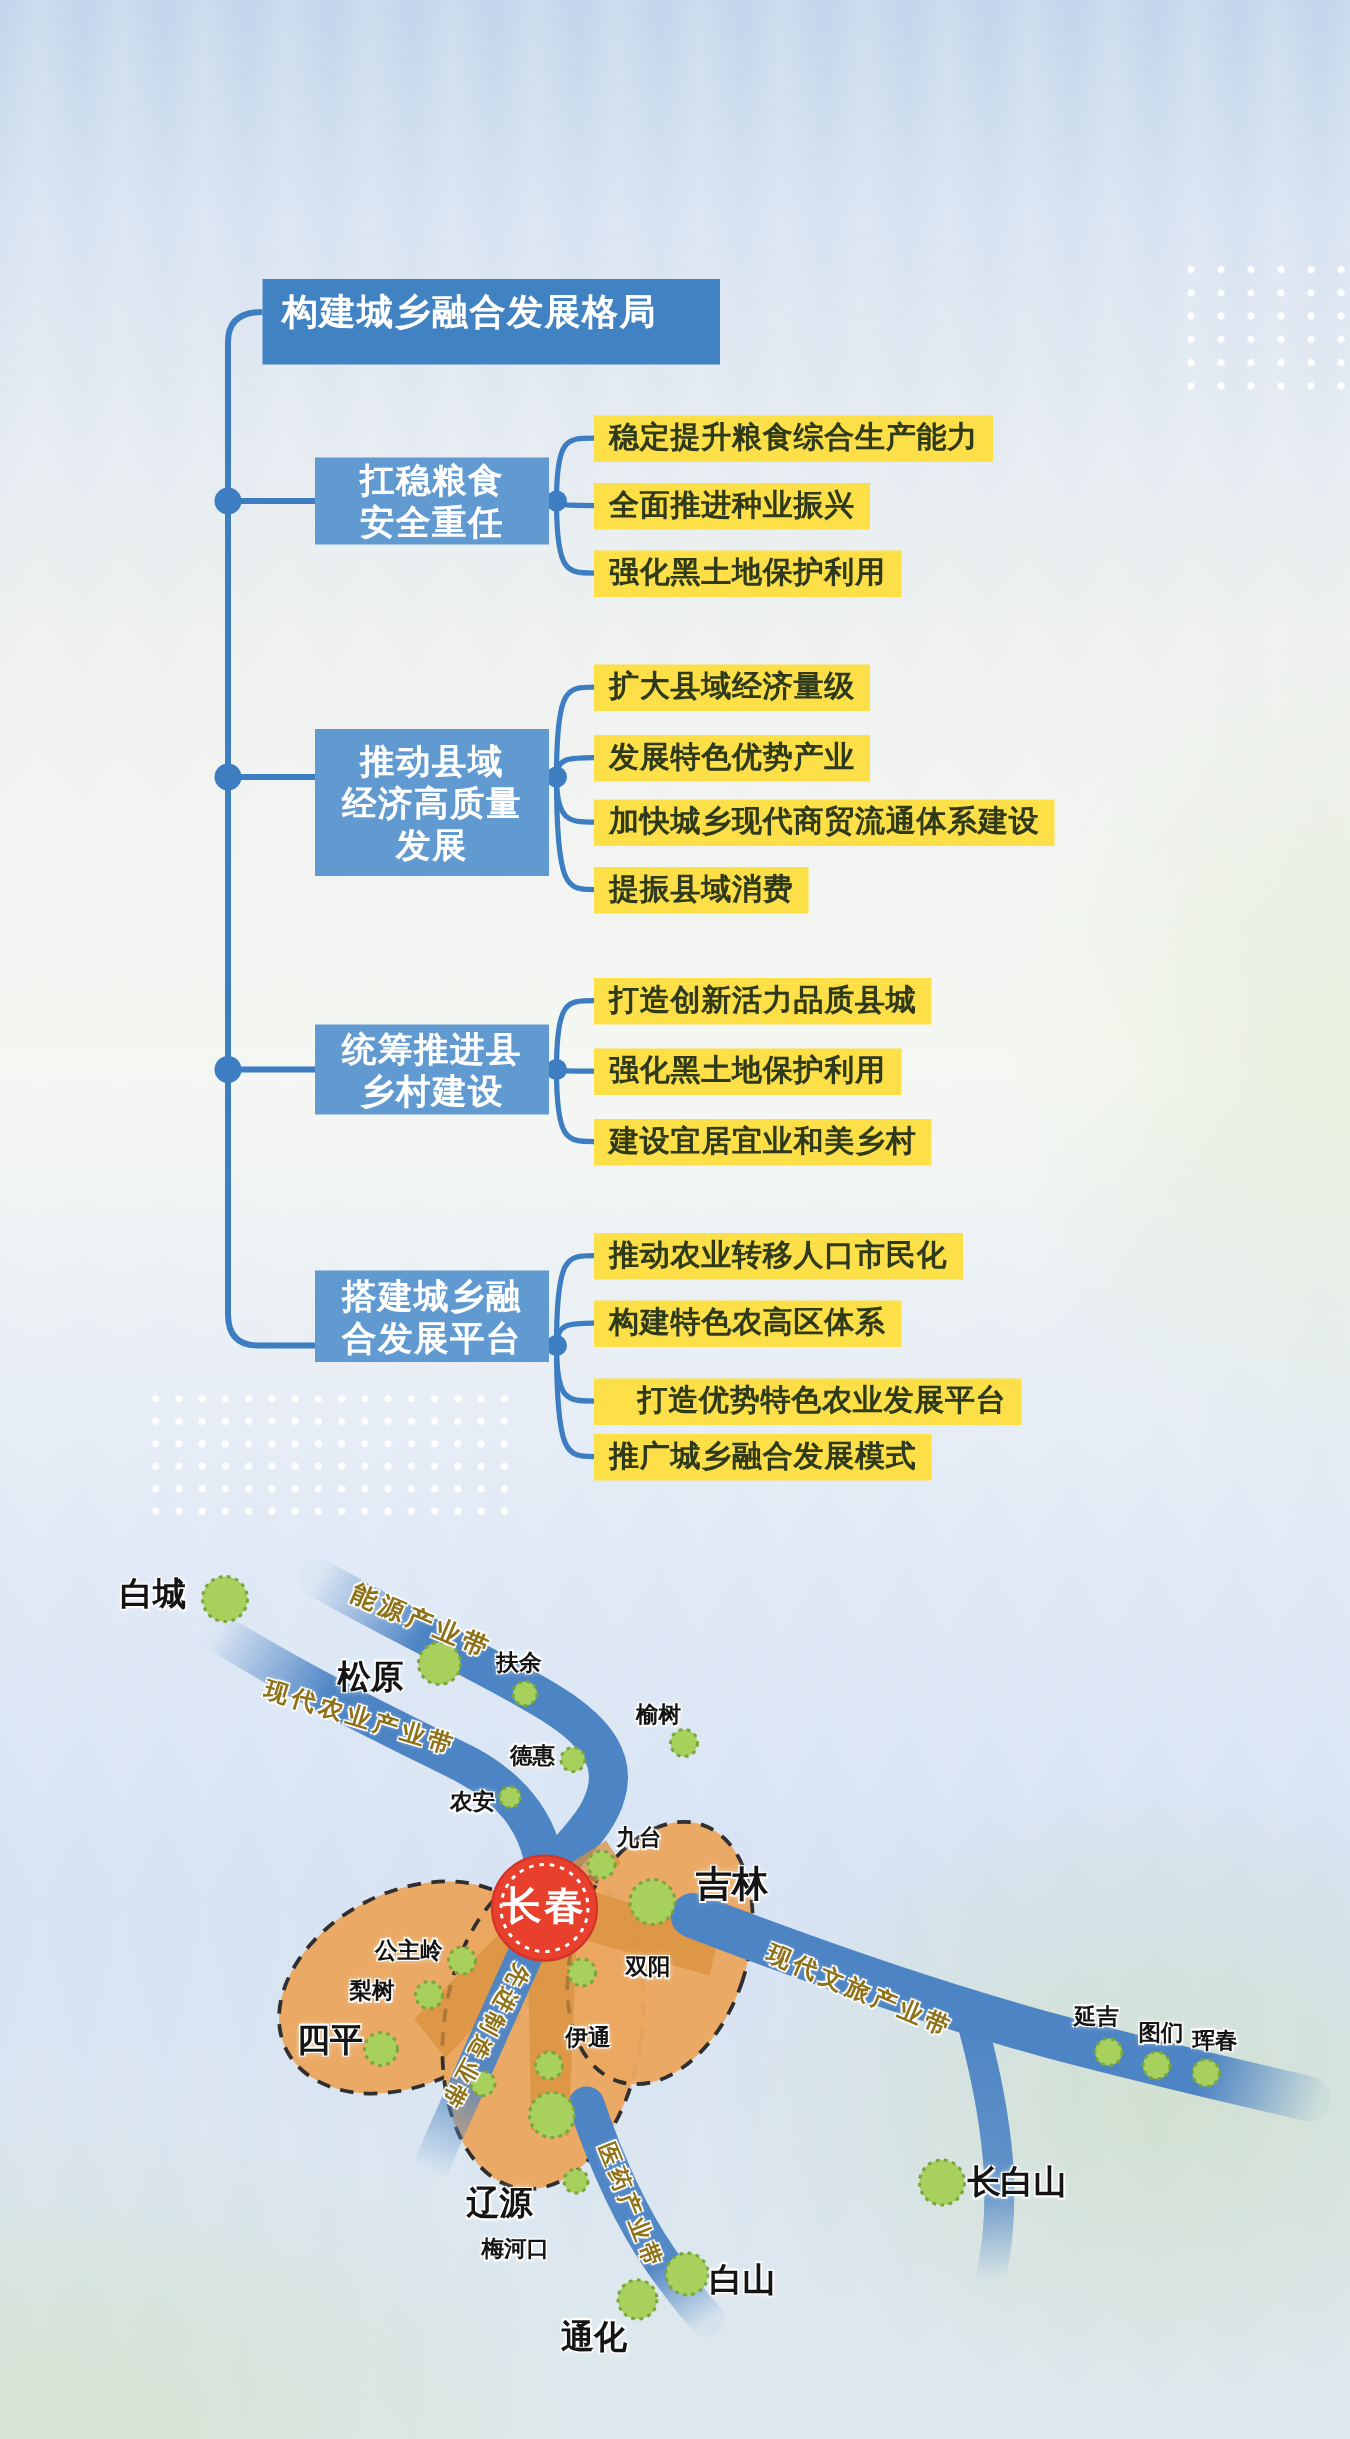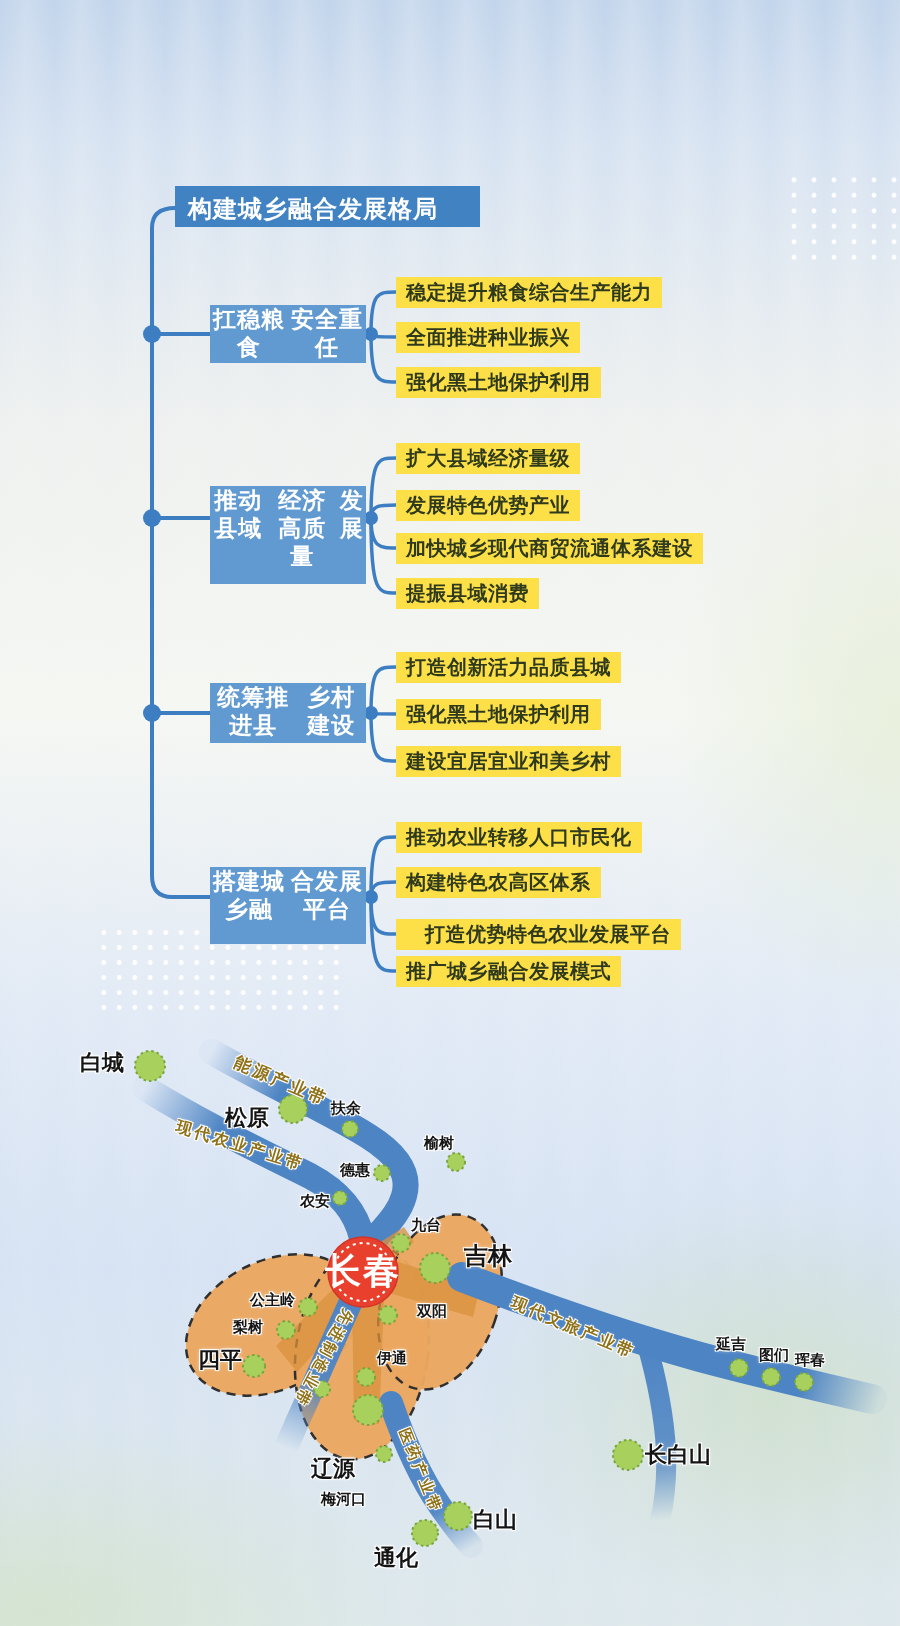--- a/index.html
+++ b/index.html
@@ -9,45 +9,45 @@
     background-color:#e3ecf6;
     background-image:
       radial-gradient(420px 300px at 86% 86%, rgba(196,218,160,0.40), rgba(196,218,160,0) 70%),
       radial-gradient(520px 280px at 4% 99%, rgba(198,220,166,0.38), rgba(198,220,166,0) 70%),
       radial-gradient(320px 420px at 100% 44%, rgba(205,225,170,0.30), rgba(205,225,170,0) 72%),
       linear-gradient(180deg, rgba(198,215,236,0.72) 0%, rgba(220,230,243,0.85) 9%, rgba(240,242,240,0.97) 26%, rgba(245,247,243,1) 44%, rgba(227,235,246,0.96) 62%, rgba(216,228,244,0.95) 78%, rgba(223,233,236,0.96) 100%),
       repeating-linear-gradient(90deg, rgba(148,182,222,0.55) 0px, rgba(214,228,242,0.15) 26px, rgba(148,182,222,0.55) 55px);
   }
   svg.art{position:absolute;left:0;top:0;}
   .title-box{
-    position:absolute;left:175px;top:186px;width:305px;height:41px;box-sizing:border-box;
+    position:absolute;left:175px;top:186px;width:305px;height:57px;box-sizing:border-box;
     background:#4182c3;color:#fff;font-size:24px;font-weight:bold;line-height:45px;
     padding-left:13px;letter-spacing:1px;white-space:nowrap;
   }
   .bbox{
     position:absolute;left:210px;width:156px;box-sizing:border-box;background:#619ad1;
     color:#fff;font-weight:bold;font-size:23px;line-height:28px;text-align:center;
-    display:flex;flex-direction:row;justify-content:center;letter-spacing:1px;
+    display:flex;flex-direction:column;justify-content:center;letter-spacing:1px;
   }
   .bbox span{display:block;}
   .gbox{
     position:absolute;left:396px;height:31px;box-sizing:border-box;background:#fde047;
     color:#2f3a1c;font-weight:bold;font-size:20px;line-height:27px;padding:2px 10px;
     white-space:nowrap;letter-spacing:0.5px;
   }
   .city{
     position:absolute;color:#141414;font-weight:bold;font-family:"Liberation Serif","DejaVu Serif",serif;
     white-space:nowrap;
     text-shadow:-1px -1px 0 #fff,1px -1px 0 #fff,-1px 1px 0 #fff,1px 1px 0 #fff,0 0 4px rgba(255,255,255,.9);
   }
   .city.major{font-size:22px;}
   .city.minor{font-size:15px;}
   .hub-label{
     position:absolute;left:363px;top:1271px;transform:translate(-50%,-50%);
-    color:#fff;font-size:36px;font-weight:bold;letter-spacing:2px;white-space:nowrap;
+    color:#fff;font-size:26px;font-weight:bold;letter-spacing:2px;white-space:nowrap;
     font-family:"Liberation Sans","DejaVu Sans",sans-serif;
   }
   .belt-label{
     position:absolute;transform-origin:center;color:#8f7118;font-weight:bold;font-size:16px;
     letter-spacing:3px;white-space:nowrap;
     text-shadow:-1px -1px 0 #fff,1px -1px 0 #fff,-1px 1px 0 #fff,1px 1px 0 #fff,0 0 3px rgba(255,255,255,.95);
   }
   .dots{position:absolute;background-image:radial-gradient(circle, rgba(255,255,255,0.95) 2.1px, rgba(255,255,255,0) 2.8px);}
   .dots.left{left:96px;top:925px;width:252px;height:90px;background-size:15.5px 15px;}
   .dots.topright{left:784px;top:172px;width:116px;height:92px;background-size:20px 15.5px;}
@@ -198,21 +198,21 @@
 <div class="gbox" style="top:577.5px;">提振县域消费</div>
 
 <div class="bbox" style="top:683px;height:60px;">
   <span>统筹推进县</span>
   <span>乡村建设</span>
 </div>
 <div class="gbox" style="top:651.5px;">打造创新活力品质县城</div>
 <div class="gbox" style="top:698.5px;">强化黑土地保护利用</div>
 <div class="gbox" style="top:745.5px;">建设宜居宜业和美乡村</div>
 
-<div class="bbox" style="top:867px;height:77px;">
+<div class="bbox" style="top:847px;height:61px;">
   <span>搭建城乡融</span>
   <span>合发展平台</span>
 </div>
 <div class="gbox" style="top:821.5px;">推动农业转移人口市民化</div>
 <div class="gbox" style="top:866.5px;">构建特色农高区体系</div>
 <div class="gbox" style="top:918.5px;padding-left:29px;">打造优势特色农业发展平台</div>
 <div class="gbox" style="top:955.5px;">推广城乡融合发展模式</div>
 
 <div class="belt-label" style="left:281px;top:1081px;transform:translate(-50%,-50%) rotate(23deg);font-size:17px;">能源产业带</div>
 <div class="belt-label" style="left:240px;top:1146px;transform:translate(-50%,-50%) rotate(17deg);">现代农业产业带</div>

